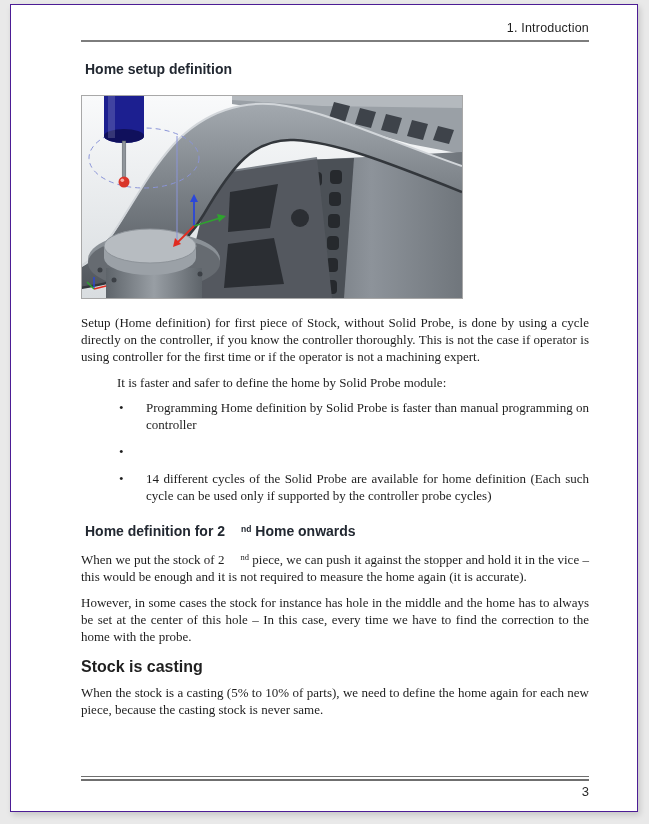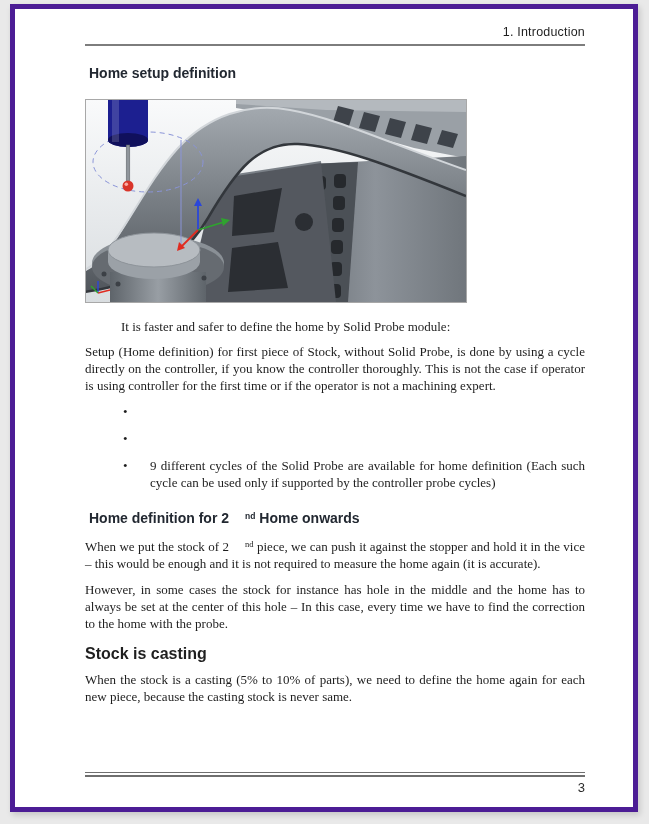--- a/index.html
+++ b/index.html
@@ -4,21 +4,21 @@
 <style>
   html,body{margin:0;padding:0;}
   body{
     width:649px;height:824px;position:relative;
     background:#e9e9e9;
     font-family:"Liberation Sans",sans-serif;
     -webkit-font-smoothing:antialiased;
   }
   .page{
     position:absolute;left:10px;top:4px;width:628px;height:808px;
-    background:#ffffff;border:5px solid #4c1d95;box-sizing:border-box;
+    background:#ffffff;border:1px solid #4c1d95;box-sizing:border-box;
     box-shadow:2px 3px 6px rgba(0,0,0,0.15);
     padding:16px 48px 0 70px;
   }
   .chapter-header{
     text-align:right;font-size:12.5px;color:#1f1f1f;letter-spacing:.2px;
     padding-bottom:5px;
   }
   .header-rule{border-top:2.5px solid #7d7d7d;height:0;}
   .section-heading{
     font-size:14px;font-weight:bold;color:#222831;margin:19px 4px 10px;
@@ -171,34 +171,35 @@
       </g>
 
       <g stroke-width="1.4" fill="none">
         <path d="M12 193 L12 181" stroke="#2b47d9"></path>
         <path d="M12 193 L24 190" stroke="#e02b20"></path>
         <path d="M12 193 L5 186" stroke="#2fa32f"></path>
       </g>
     </svg>
   </div>
 
+  <p class="body">Setup (Home definition) for first piece of Stock, without Solid Probe, is done by using a cycle directly on the controller, if you know the controller thoroughly. This is not the case if operator is using controller for the first time or if the operator is not a machining expert.</p>
+
   <p class="body indent">It is faster and safer to define the home by Solid Probe module:</p>
-
-  <p class="body">Setup (Home definition) for first piece of Stock, without Solid Probe, is done by using a cycle directly on the controller, if you know the controller thoroughly. This is not the case if operator is using controller for the first time or if the operator is not a machining expert.</p>
 
   <div class="bullets">
     <div class="bullet-item">
       <span class="bullet-dot">•</span>
+      <span class="bullet-text">Programming Home definition by Solid Probe is faster than manual programming on controller</span>
     </div>
     <div class="bullet-item">
       <span class="bullet-dot">•</span>
     </div>
     <div class="bullet-item">
       <span class="bullet-dot">•</span>
-      <span class="bullet-text">9 different cycles of the Solid Probe are available for home definition (Each such cycle can be used only if supported by the controller probe cycles)</span>
+      <span class="bullet-text">14 different cycles of the Solid Probe are available for home definition (Each such cycle can be used only if supported by the controller probe cycles)</span>
     </div>
   </div>
 
   <div class="section-heading"><span>Home definition for 2</span><span class="sup">nd</span><span> Home onwards</span></div>
 
   <p class="body"><span>When we put the stock of 2</span><span class="sup">nd</span><span> piece, we can push it against the stopper and hold it in the vice – this would be enough and it is not required to measure the home again (it is accurate).</span></p>
 
   <p class="body">However, in some cases the stock for instance has hole in the middle and the home has to always be set at the center of this hole – In this case, every time we have to find the correction to the home with the probe.</p>
 
   <div class="sub-heading">Stock is casting</div>

